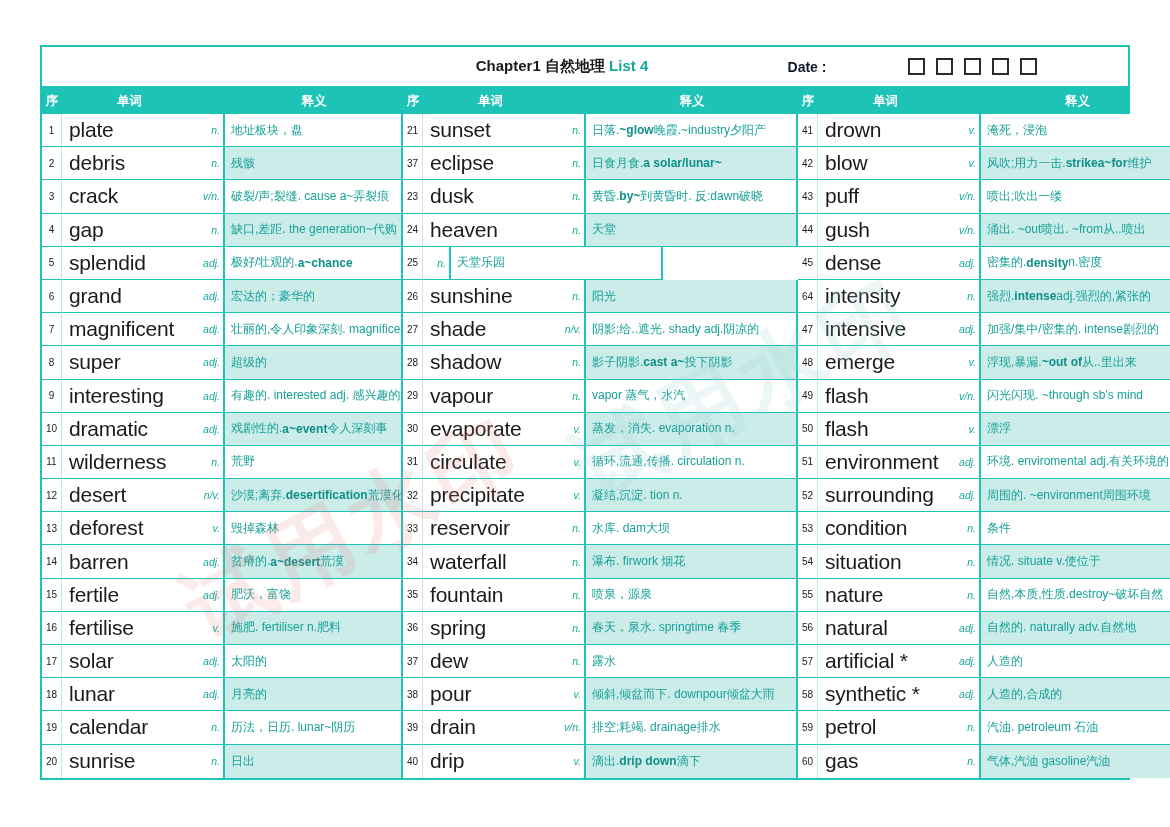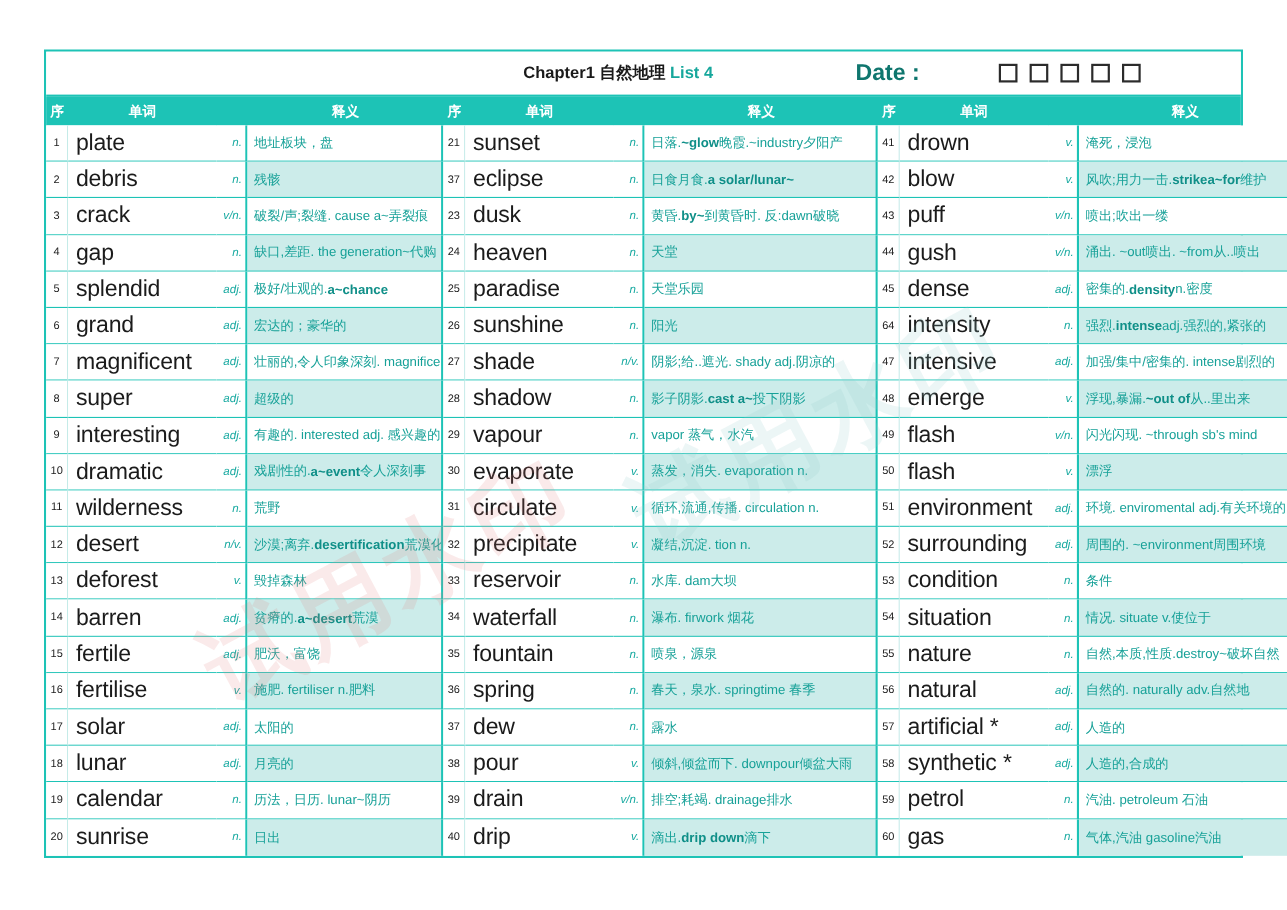--- a/index.html
+++ b/index.html
@@ -54,23 +54,23 @@
     text-align:center;
     font-size:15px;
     font-weight:bold;
     color:#1a1a1a;
     white-space:nowrap;
   }
   .title-main .listno{color:#16a79c;margin-top:21px;}
   .title-date{
     flex:0 0 190px;
     text-align:center;
-    font-size:21px;
+    font-size:14px;
     font-weight:bold;
-    color:#0f766e;
+    color:#0f172a;
   }
   .title-boxes{
     flex:1;
     display:flex;
     align-items:center;
     gap:11px;
     padding-left:6px;
   }
   .chk{
     width:17px;height:17px;
@@ -292,21 +292,20 @@
       </div>
       <div class="row odd">
         <div class="blockA">
           <div class="cell c-seq w-seq">5</div>
           <div class="cell c-word w-word">splendid</div>
           <div class="cell c-pos w-pos">adj.</div>
           <div class="cell c-def w-def1">极好/壮观的. <b>a~chance</b></div>
         </div>
         <div class="blockB">
           <div class="cell c-seq w-seq">25</div>
-          <div class="cell c-word w-word">paradise</div>
           <div class="cell c-pos w-pos">n.</div>
           <div class="cell c-def w-def2">天堂乐园</div>
         </div>
         <div class="blockC">
           <div class="cell c-seq w-seq">45</div>
           <div class="cell c-word w-word">dense</div>
           <div class="cell c-pos w-pos">adj.</div>
           <div class="cell c-def w-def3">密集的. <b>density</b> n.密度</div>
         </div>
       </div>

